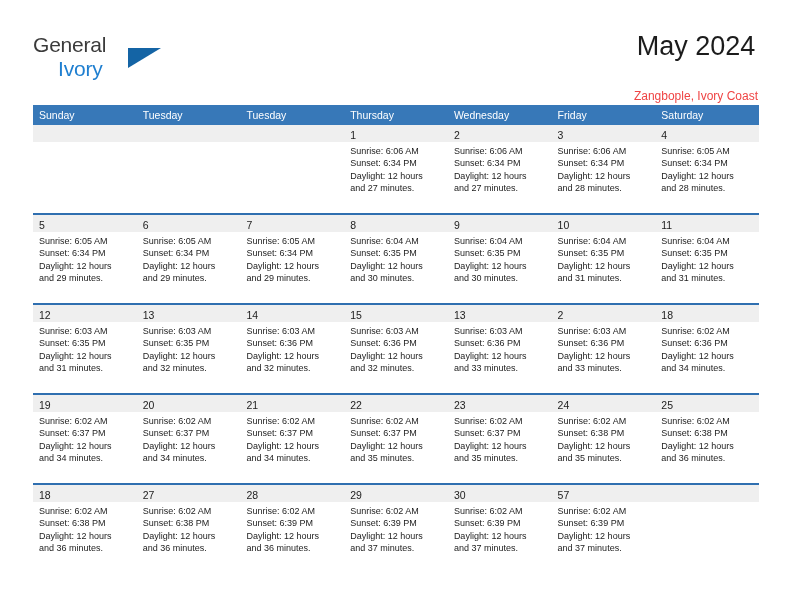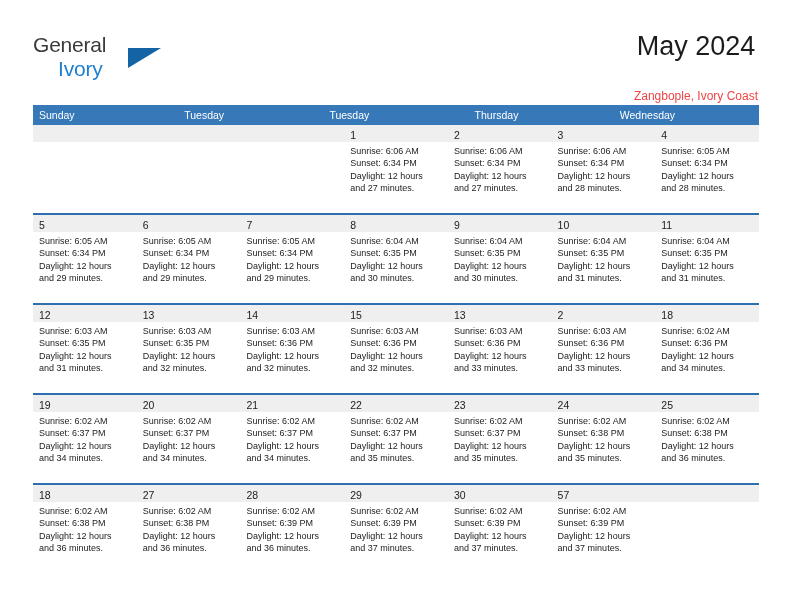--- a/index.html
+++ b/index.html
@@ -146,20 +146,22 @@
 
   </div>
 
   <div class="calendar">
     <div class="dow-row" id="dow-row">
         <div class="dow-cell">Sunday</div>
         <div class="dow-cell">Tuesday</div>
         <div class="dow-cell">Tuesday</div>
         <div class="dow-cell">Thursday</div>
         <div class="dow-cell">Wednesday</div>
+        <div class="dow-cell">Friday</div>
+        <div class="dow-cell">Saturday</div>
       </div>
     <div id="weeks-container">
         <div class="week">
           <div class="day-cell empty">
             <div class="day-num-strip"><span class="day-num"></span></div>
             <div class="day-body"></div>
           </div>
           <div class="day-cell empty">
             <div class="day-num-strip"><span class="day-num"></span></div>
             <div class="day-body"></div>

